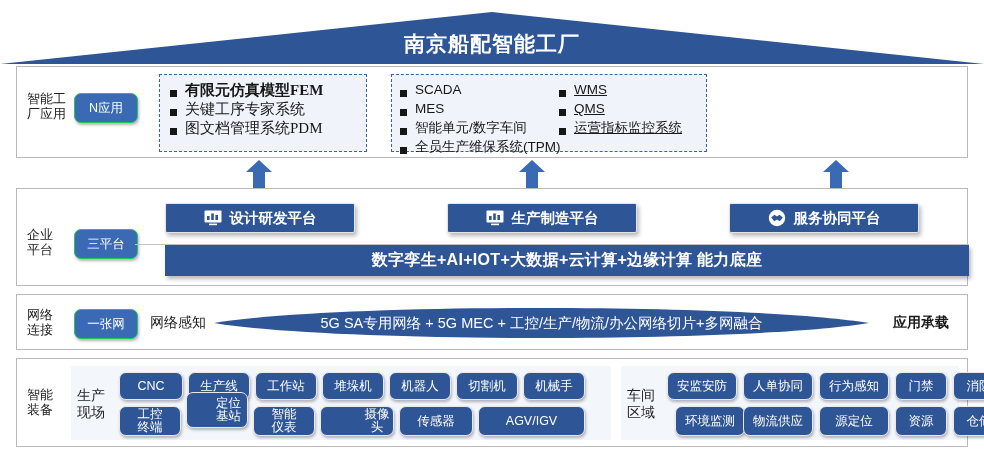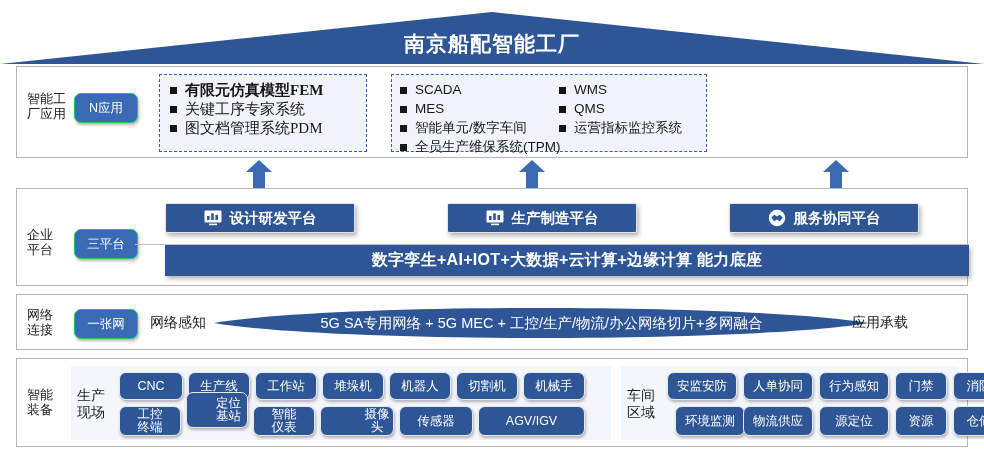--- a/index.html
+++ b/index.html
@@ -45,21 +45,21 @@
 
   
   #row-app{top:66px;height:92px;}
   .app-box{
     position:absolute;top:7px;height:78px;
     border:1px dashed #3a63ad;background:#f0f3fa;
     box-sizing:border-box;
   }
   .app-list{position:absolute;top:6px;}
   .app-item{
-    display:flex;align-items:flex-start;
+    display:flex;align-items:center;
     font-size:13.5px;line-height:18px;color:#171717;
     margin-bottom:1px;white-space:nowrap;
   }
   .app-item .bullet{
     width:7px;height:7px;background:#161616;
     margin:6px 8px 0 0;flex:0 0 auto;
   }
   .app-item.serif{font-family:"Liberation Serif","DejaVu Serif",serif;font-size:15px;}
   .app-item.strong{font-weight:700;}
 
@@ -167,21 +167,21 @@
         </div>
         <div class="app-item">
           <span class="bullet"></span>
           <span>智能单元/数字车间</span>
         </div>
         <div class="app-item">
           <span class="bullet"></span>
           <span>全员生产维保系统(TPM)</span>
         </div>
       </div>
-      <div class="app-list" style="left:167px;">
+      <div class="app-list" style="left:167px;text-decoration:underline;">
         <div class="app-item">
           <span class="bullet"></span>
           <span>WMS</span>
         </div>
         <div class="app-item">
           <span class="bullet"></span>
           <span>QMS</span>
         </div>
         <div class="app-item">
           <span class="bullet"></span>
@@ -251,21 +251,21 @@
     </div>
     <div class="badge" style="left:57px;top:14px;width:62px;height:28px;">一张网</div>
 
     <div class="net-side" style="left:133px;">网络感知</div>
 
     <svg class="lens" viewBox="0 0 655 40" preserveAspectRatio="none">
       <path d="M0,20 C120,0 535,0 655,20 C535,40 120,40 0,20 Z" fill="#2e5596"></path>
     </svg>
     <div class="lens-text">5G SA专用网络 + 5G MEC + 工控/生产/物流/办公网络切片+多网融合</div>
 
-    <div class="net-side" style="left:835px;">应用承载</div>
+    <div class="net-side" style="left:876px;font-weight:bold;">应用承载</div>
   </div>
 
   <div class="row" id="row-eq">
     <div class="row-label" style="top:28px;">
       <div>智能</div>
       <div>装备</div>
     </div>
 
     <div class="eq-group" style="left:54px;width:540px;">
       <div class="eq-sublabel" style="left:6px;top:21px;">

